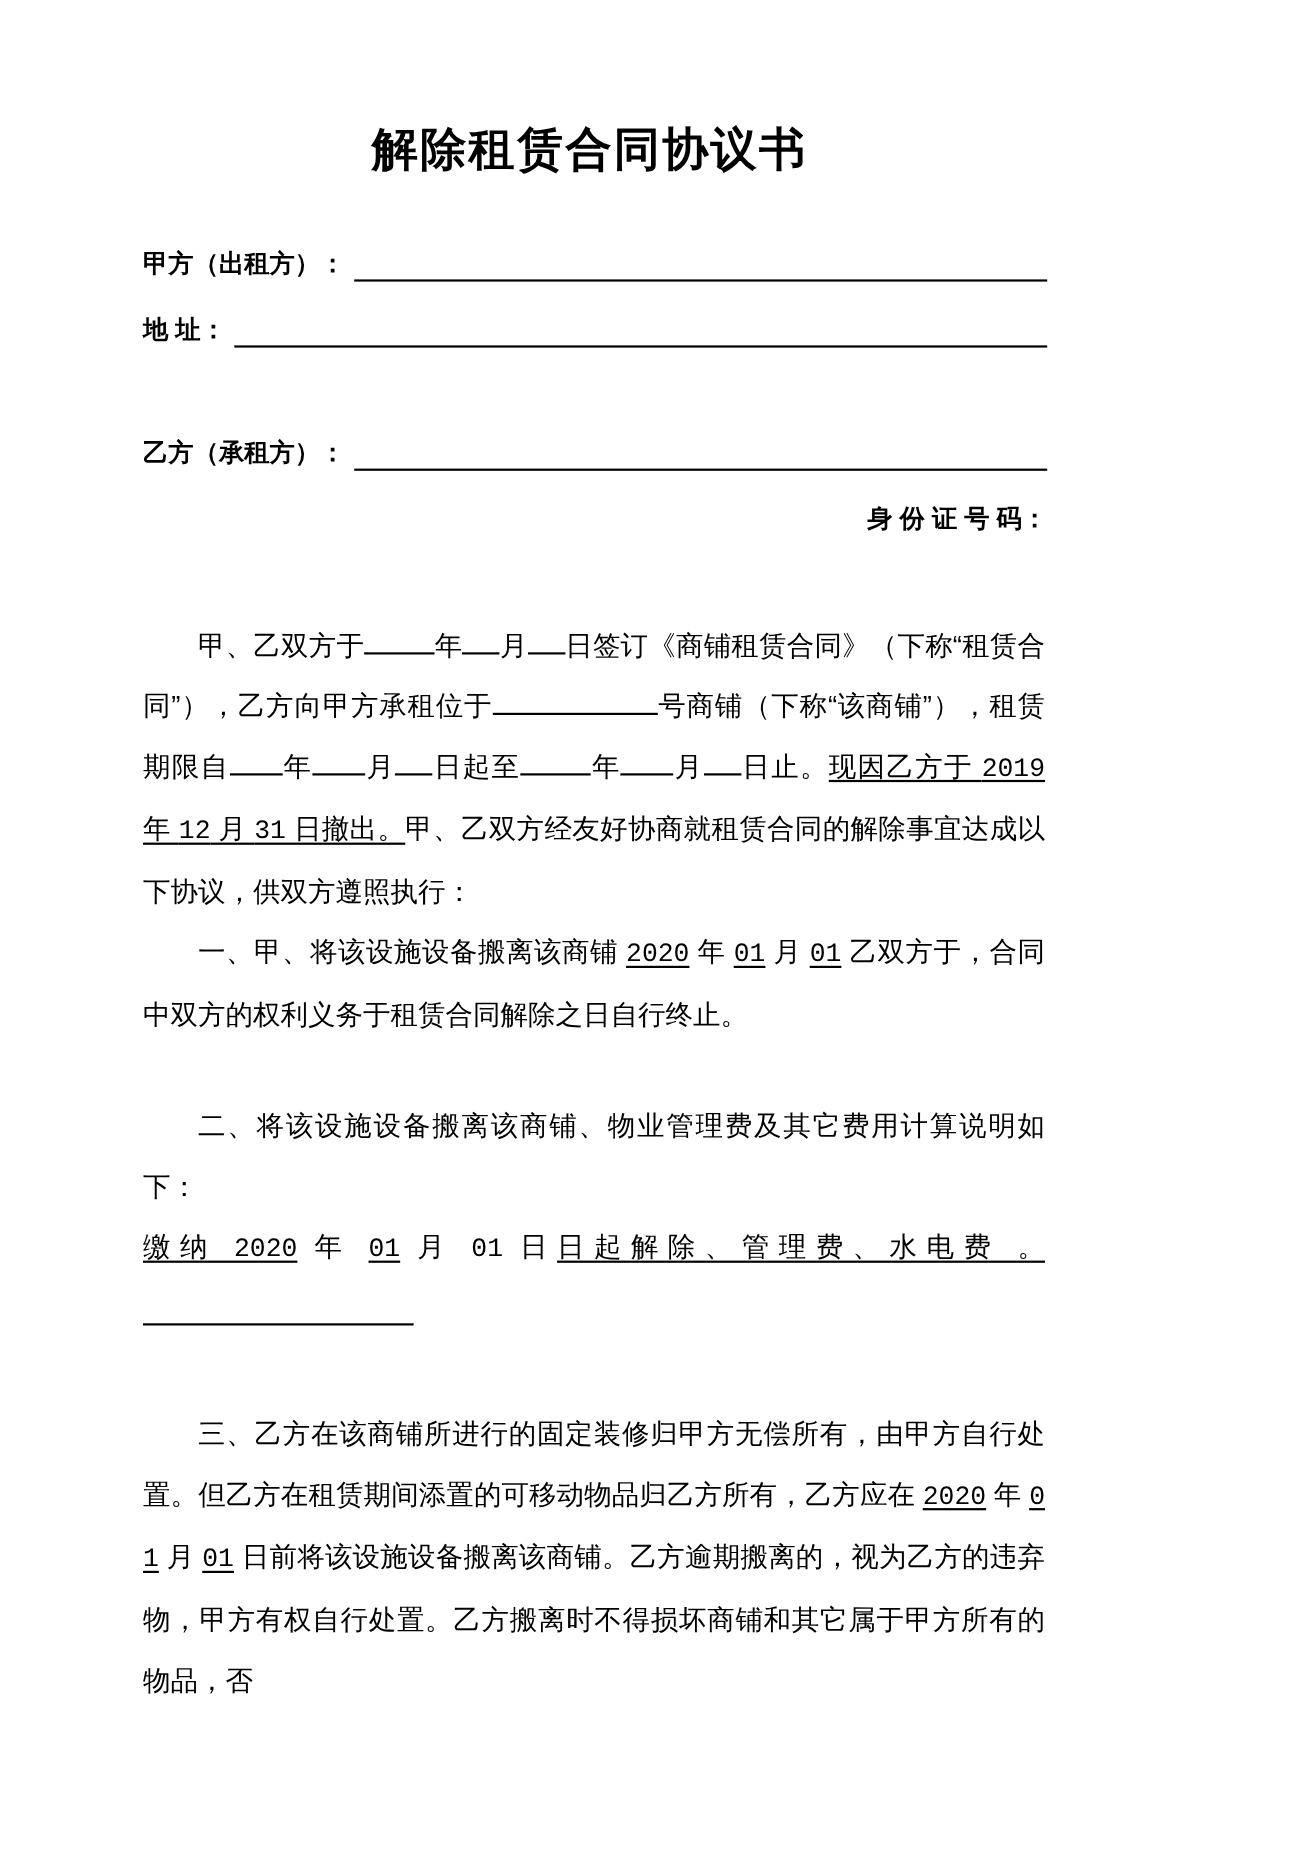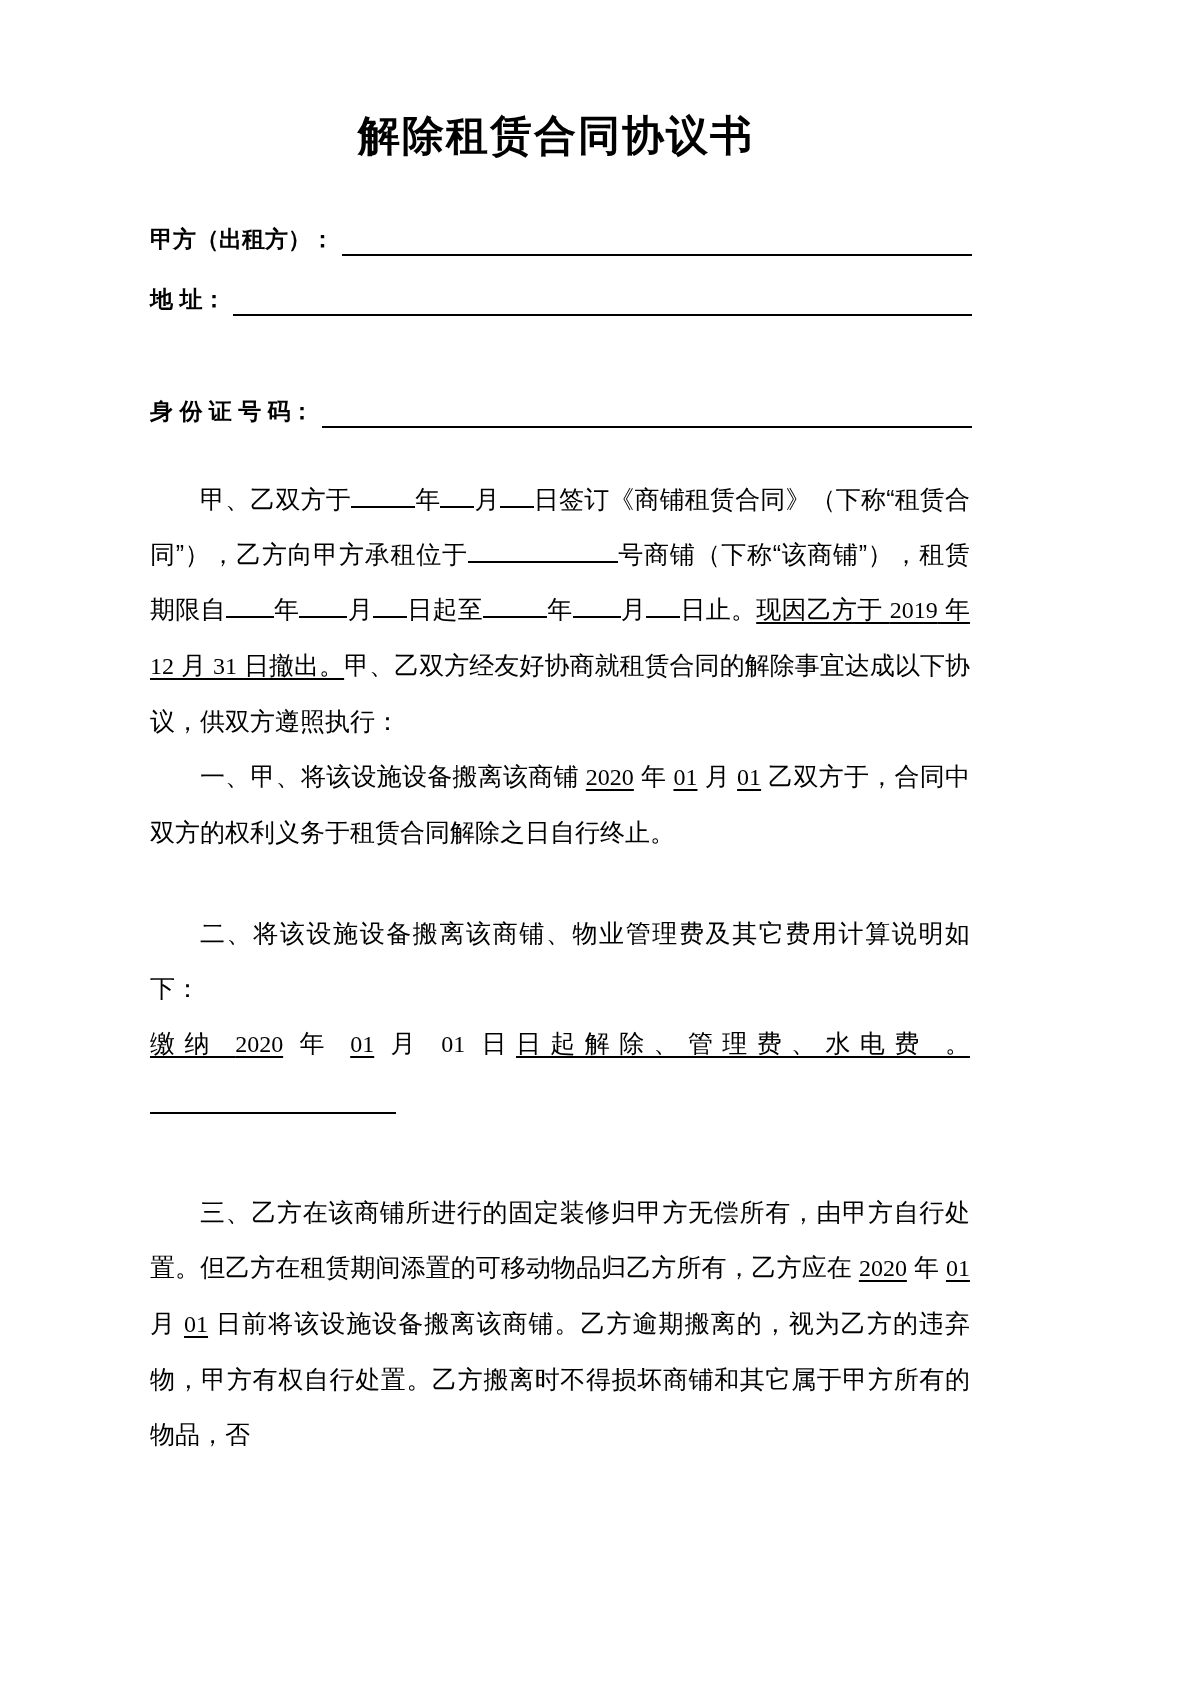--- a/index.html
+++ b/index.html
@@ -15,21 +15,20 @@
     overflow: hidden;
     position: relative;
   }
   .page {
     position: relative;
     width: 1072px;
     height: 1682px;
     box-sizing: border-box;
     padding: 0;
     background: #fff;
-    margin-left: 20px;
   }
   .doc-title {
     text-align: center;
     font-size: 42px;
     font-weight: bold;
     letter-spacing: 2px;
     margin: 0;
     padding-top: 108px;
     line-height: 56px;
     font-family: "Liberation Sans", "DejaVu Sans", sans-serif;
@@ -43,21 +42,21 @@
   }
   .party-row {
     display: flex;
     align-items: flex-end;
     font-size: 23px;
     font-weight: bold;
     line-height: 34px;
     margin-bottom: 26px;
     white-space: nowrap;
   }
-  .party-row.tight { margin-bottom: 0; }
+  .party-row.tight { margin-bottom: 0; flex-direction: column; }
   .party-label {
     flex: 0 0 auto;
     letter-spacing: 0px;
   }
   .party-label.spread {
     letter-spacing: 0px;
   }
   .party-fill {
     flex: 1 1 auto;
     border-bottom: 2px solid #000;
@@ -85,21 +84,21 @@
   p.spacer-md { height: 46px; margin: 0; }
   p.spacer-lg { height: 58px; margin: 0; }
 
   .blank-xs { display:inline-block; border-bottom: 2px solid #000; width: 34px; }
   .blank-sm { display:inline-block; border-bottom: 2px solid #000; width: 48px; }
   .blank-md { display:inline-block; border-bottom: 2px solid #000; width: 64px; }
   .blank-lg { display:inline-block; border-bottom: 2px solid #000; width: 150px; }
 
   .u { text-decoration: underline; text-underline-offset: 4px; text-decoration-thickness: 2px; }
   .num {
-    font-family: Liberation Serif, serif;
+    font-family: Liberation Mono, monospace;
     font-size: 24px;
   }
   .u-tail {
     display: inline-block;
     border-bottom: 2px solid #000;
     width: 246px;
     vertical-align: -6px;
   }
 </style>
 </head>
@@ -116,20 +115,24 @@
       <span class="party-fill"></span>
     </div>
 
     <div class="party-row">
       <span class="party-label spread">地        址：</span>
       <span class="party-fill"></span>
     </div>
 
     <div class="gap-lg"></div>
 
+    <div class="party-row">
+      <span class="party-label">乙方（承租方）：</span>
+      <span class="party-fill"></span>
+    </div>
 
     <div class="party-row tight">
       <span class="party-label spread">身 份 证 号 码：</span>
       <span class="party-fill"></span>
     </div>
 
   </div>
 
   <div class="body-block">
 

